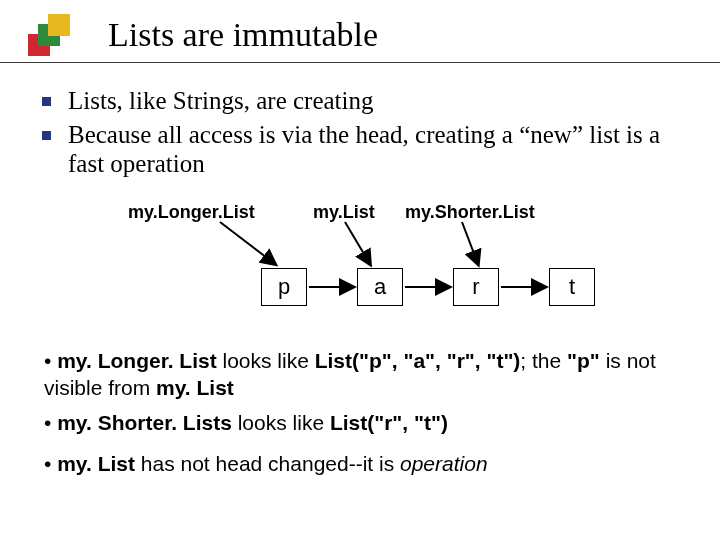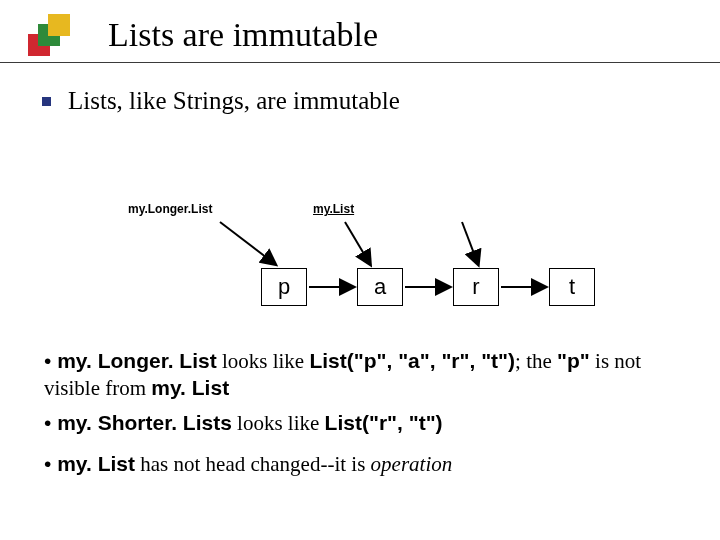--- a/index.html
+++ b/index.html
@@ -75,21 +75,21 @@
   .diagram {
     position: absolute;
     left: 0;
     top: 198px;
     width: 720px;
     height: 130px;
     font-family: Arial, Helvetica, sans-serif;
   }
   .dlabel {
     position: absolute;
-    font-size: 12px;
+    font-size: 18px;
     font-weight: bold;
     white-space: nowrap;
   }
   .node {
     position: absolute;
     width: 46px;
     height: 38px;
     border: 1.5px solid #000;
     background: #fff;
     box-sizing: border-box;
@@ -109,48 +109,53 @@
     position: absolute;
     left: 44px;
     top: 348px;
     width: 632px;
     font-family: Arial, Helvetica, sans-serif;
     font-size: 21px;
     line-height: 1.28;
   }
   .notes p { margin: 0 0 8px 0; }
   .code { font-family: Arial, Helvetica, sans-serif; font-weight: bold; }
-  .serif { font-family: Liberation Serif, serif; }
+  .serif { font-family: Liberation Sans, sans-serif; }
 </style>
 </head>
 <body>
 
 <div class="slide">
 
   <div class="title-row">
     <svg class="title-icon" viewBox="0 0 46 46">
       <rect x="0" y="22" width="22" height="22" fill="#d02730"></rect>
       <rect x="10" y="12" width="22" height="22" fill="#2e8a3a"></rect>
       <rect x="20" y="2" width="22" height="22" fill="#e7b820"></rect>
     </svg>
     <div class="title-text">Lists are immutable</div>
     <div class="title-underline"></div>
   </div>
 
   <div class="bullets">
     <div class="bullet">
       <span class="sq"></span>
-      <span>Lists, like Strings, are immutable</span>
+      <span>Lists, like Strings, are creating</span>
+    </div>
+    <div class="bullet">
+      <span class="sq"></span>
+      <span>Because all access is via the head, creating a “new” list is a fast operation</span>
     </div>
   </div>
 
   <div class="diagram">
 
     <div class="dlabel" style="left:128px; top:4px;">my.Longer.List</div>
-    <div class="dlabel" style="left:313px; top:4px;text-decoration:underline;">my.List</div>
+    <div class="dlabel" style="left:313px; top:4px;">my.List</div>
+    <div class="dlabel" style="left:405px; top:4px;">my.Shorter.List</div>
 
     <svg class="arrow" style="left:0;top:0;width:720px;height:130px">
       <defs>
         <marker id="ah" markerWidth="9" markerHeight="9" refX="7" refY="4.5" orient="auto">
           <path d="M0,0 L9,4.5 L0,9 z" fill="#000"></path>
         </marker>
       </defs>
       <line x1="220" y1="24" x2="275" y2="66" stroke="#000" stroke-width="2" marker-end="url(#ah)"></line>
       <line x1="345" y1="24" x2="370" y2="66" stroke="#000" stroke-width="2" marker-end="url(#ah)"></line>
       <line x1="462" y1="24" x2="478" y2="66" stroke="#000" stroke-width="2" marker-end="url(#ah)"></line>

